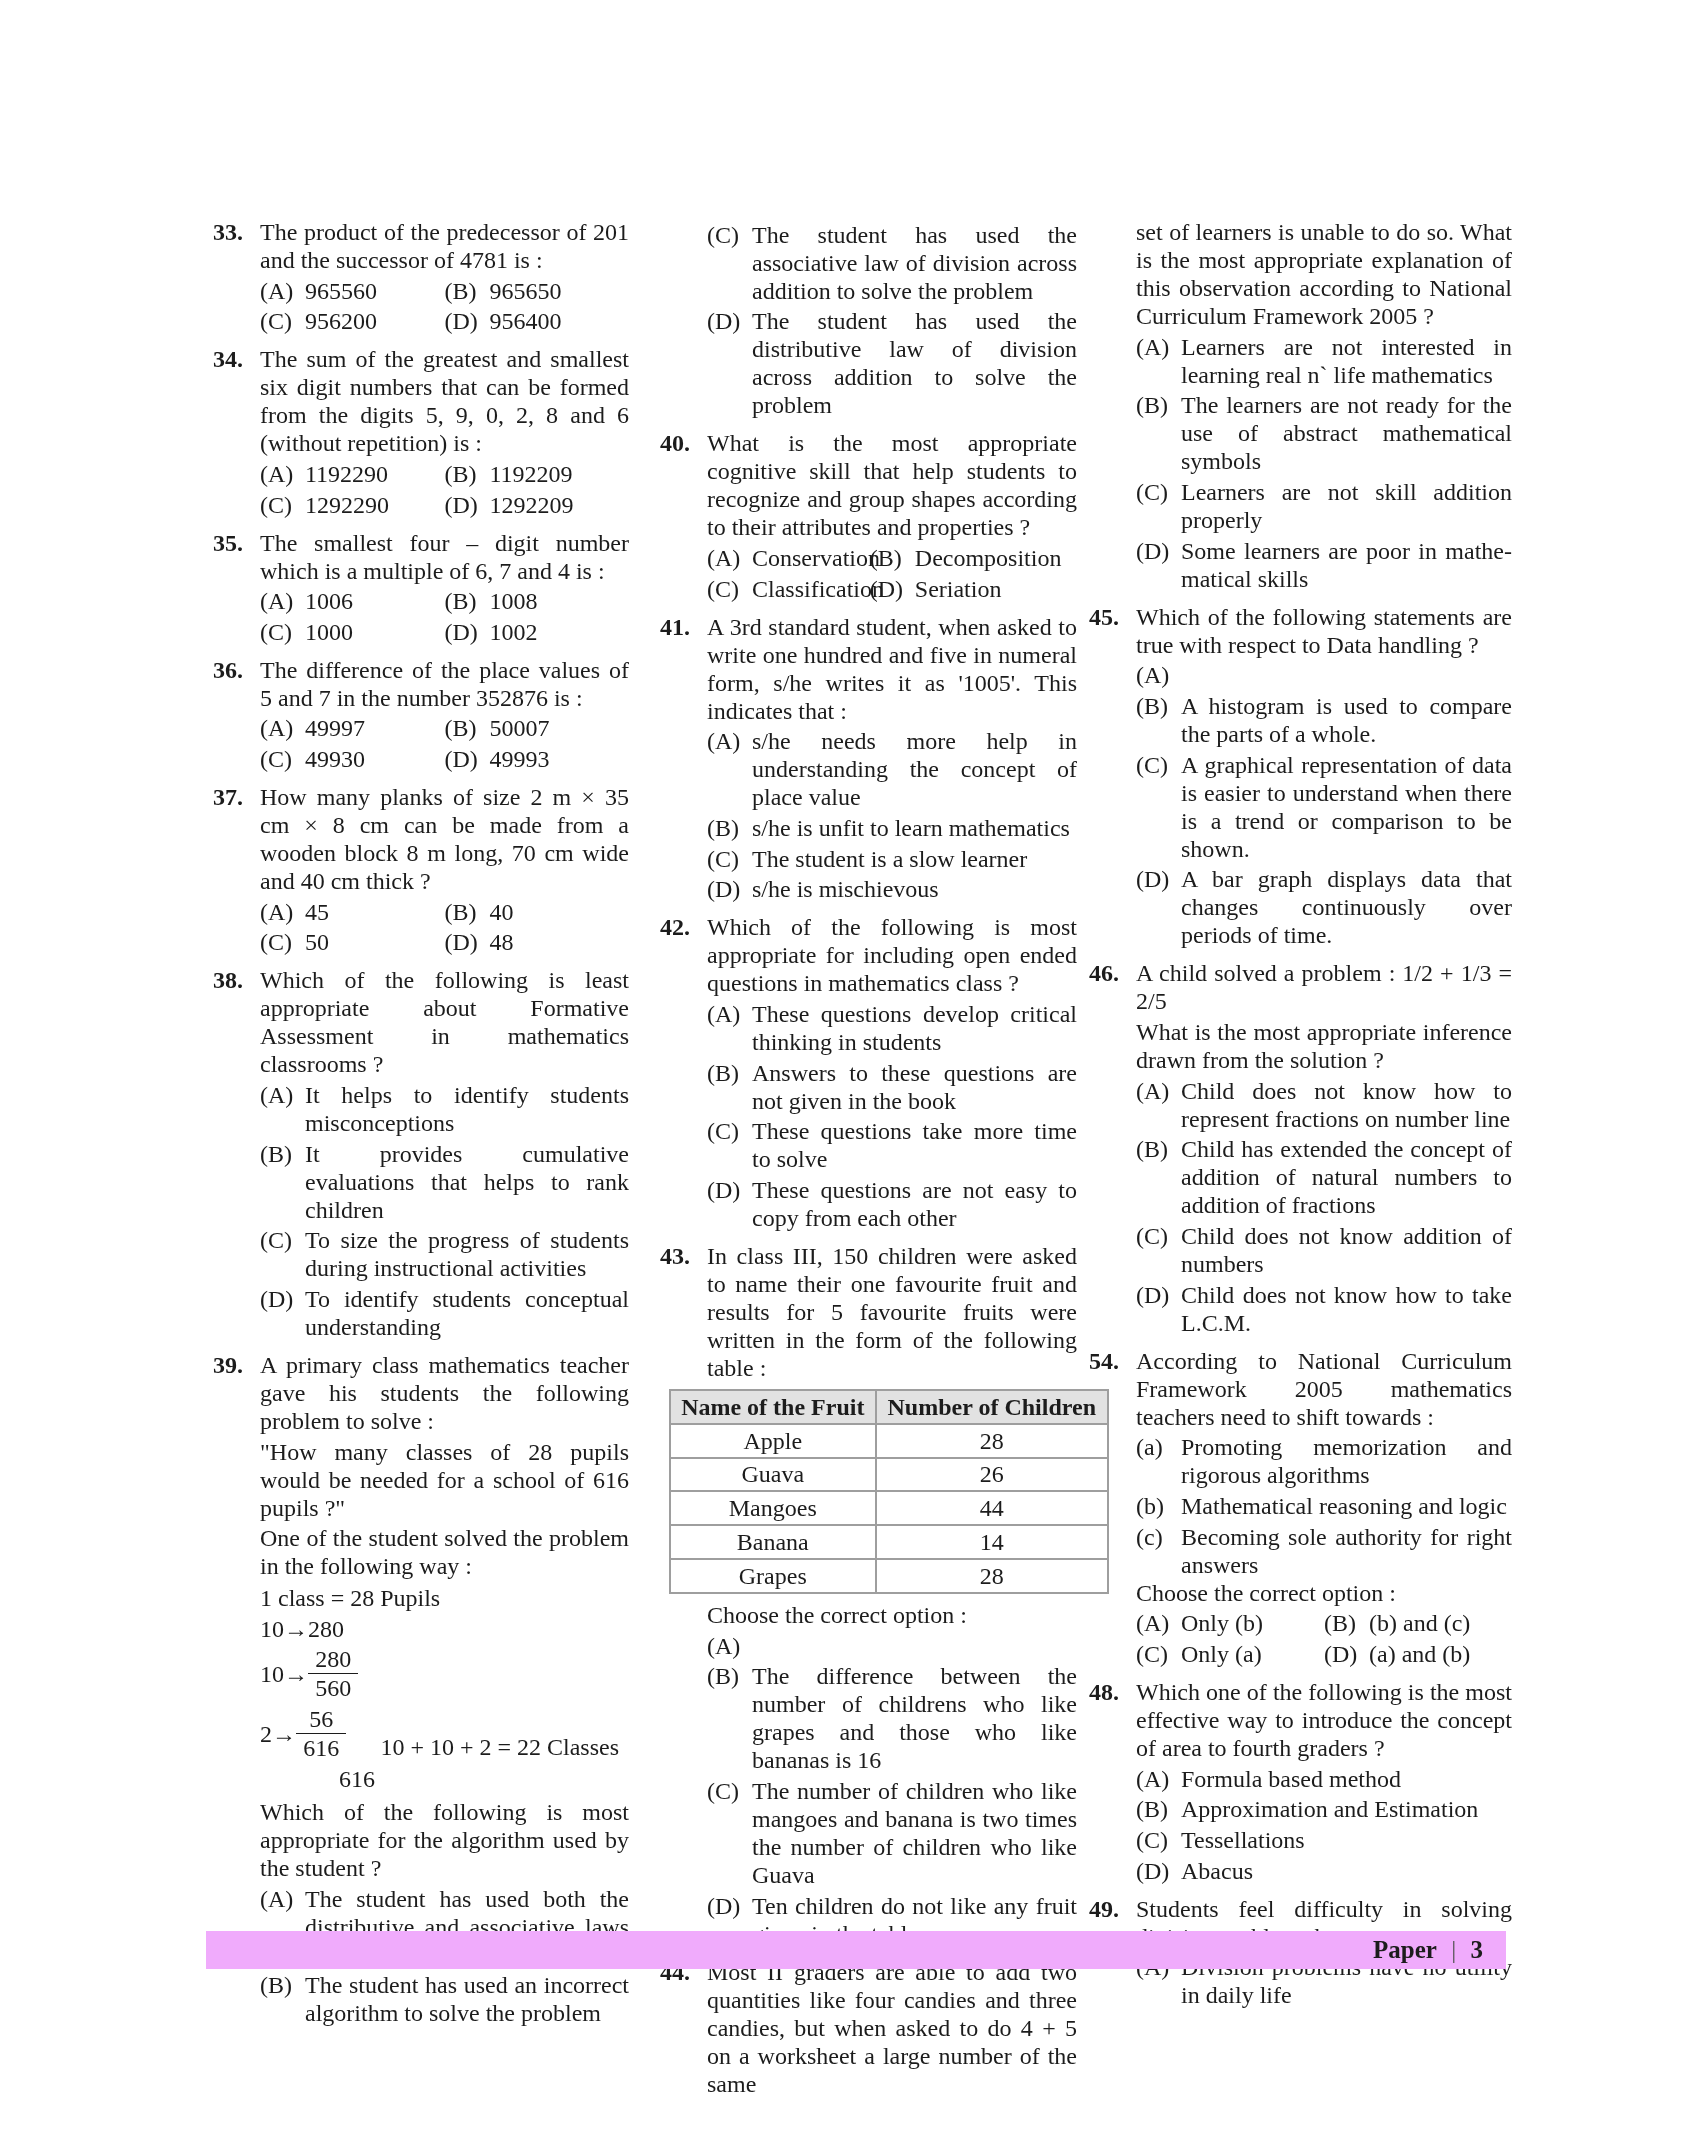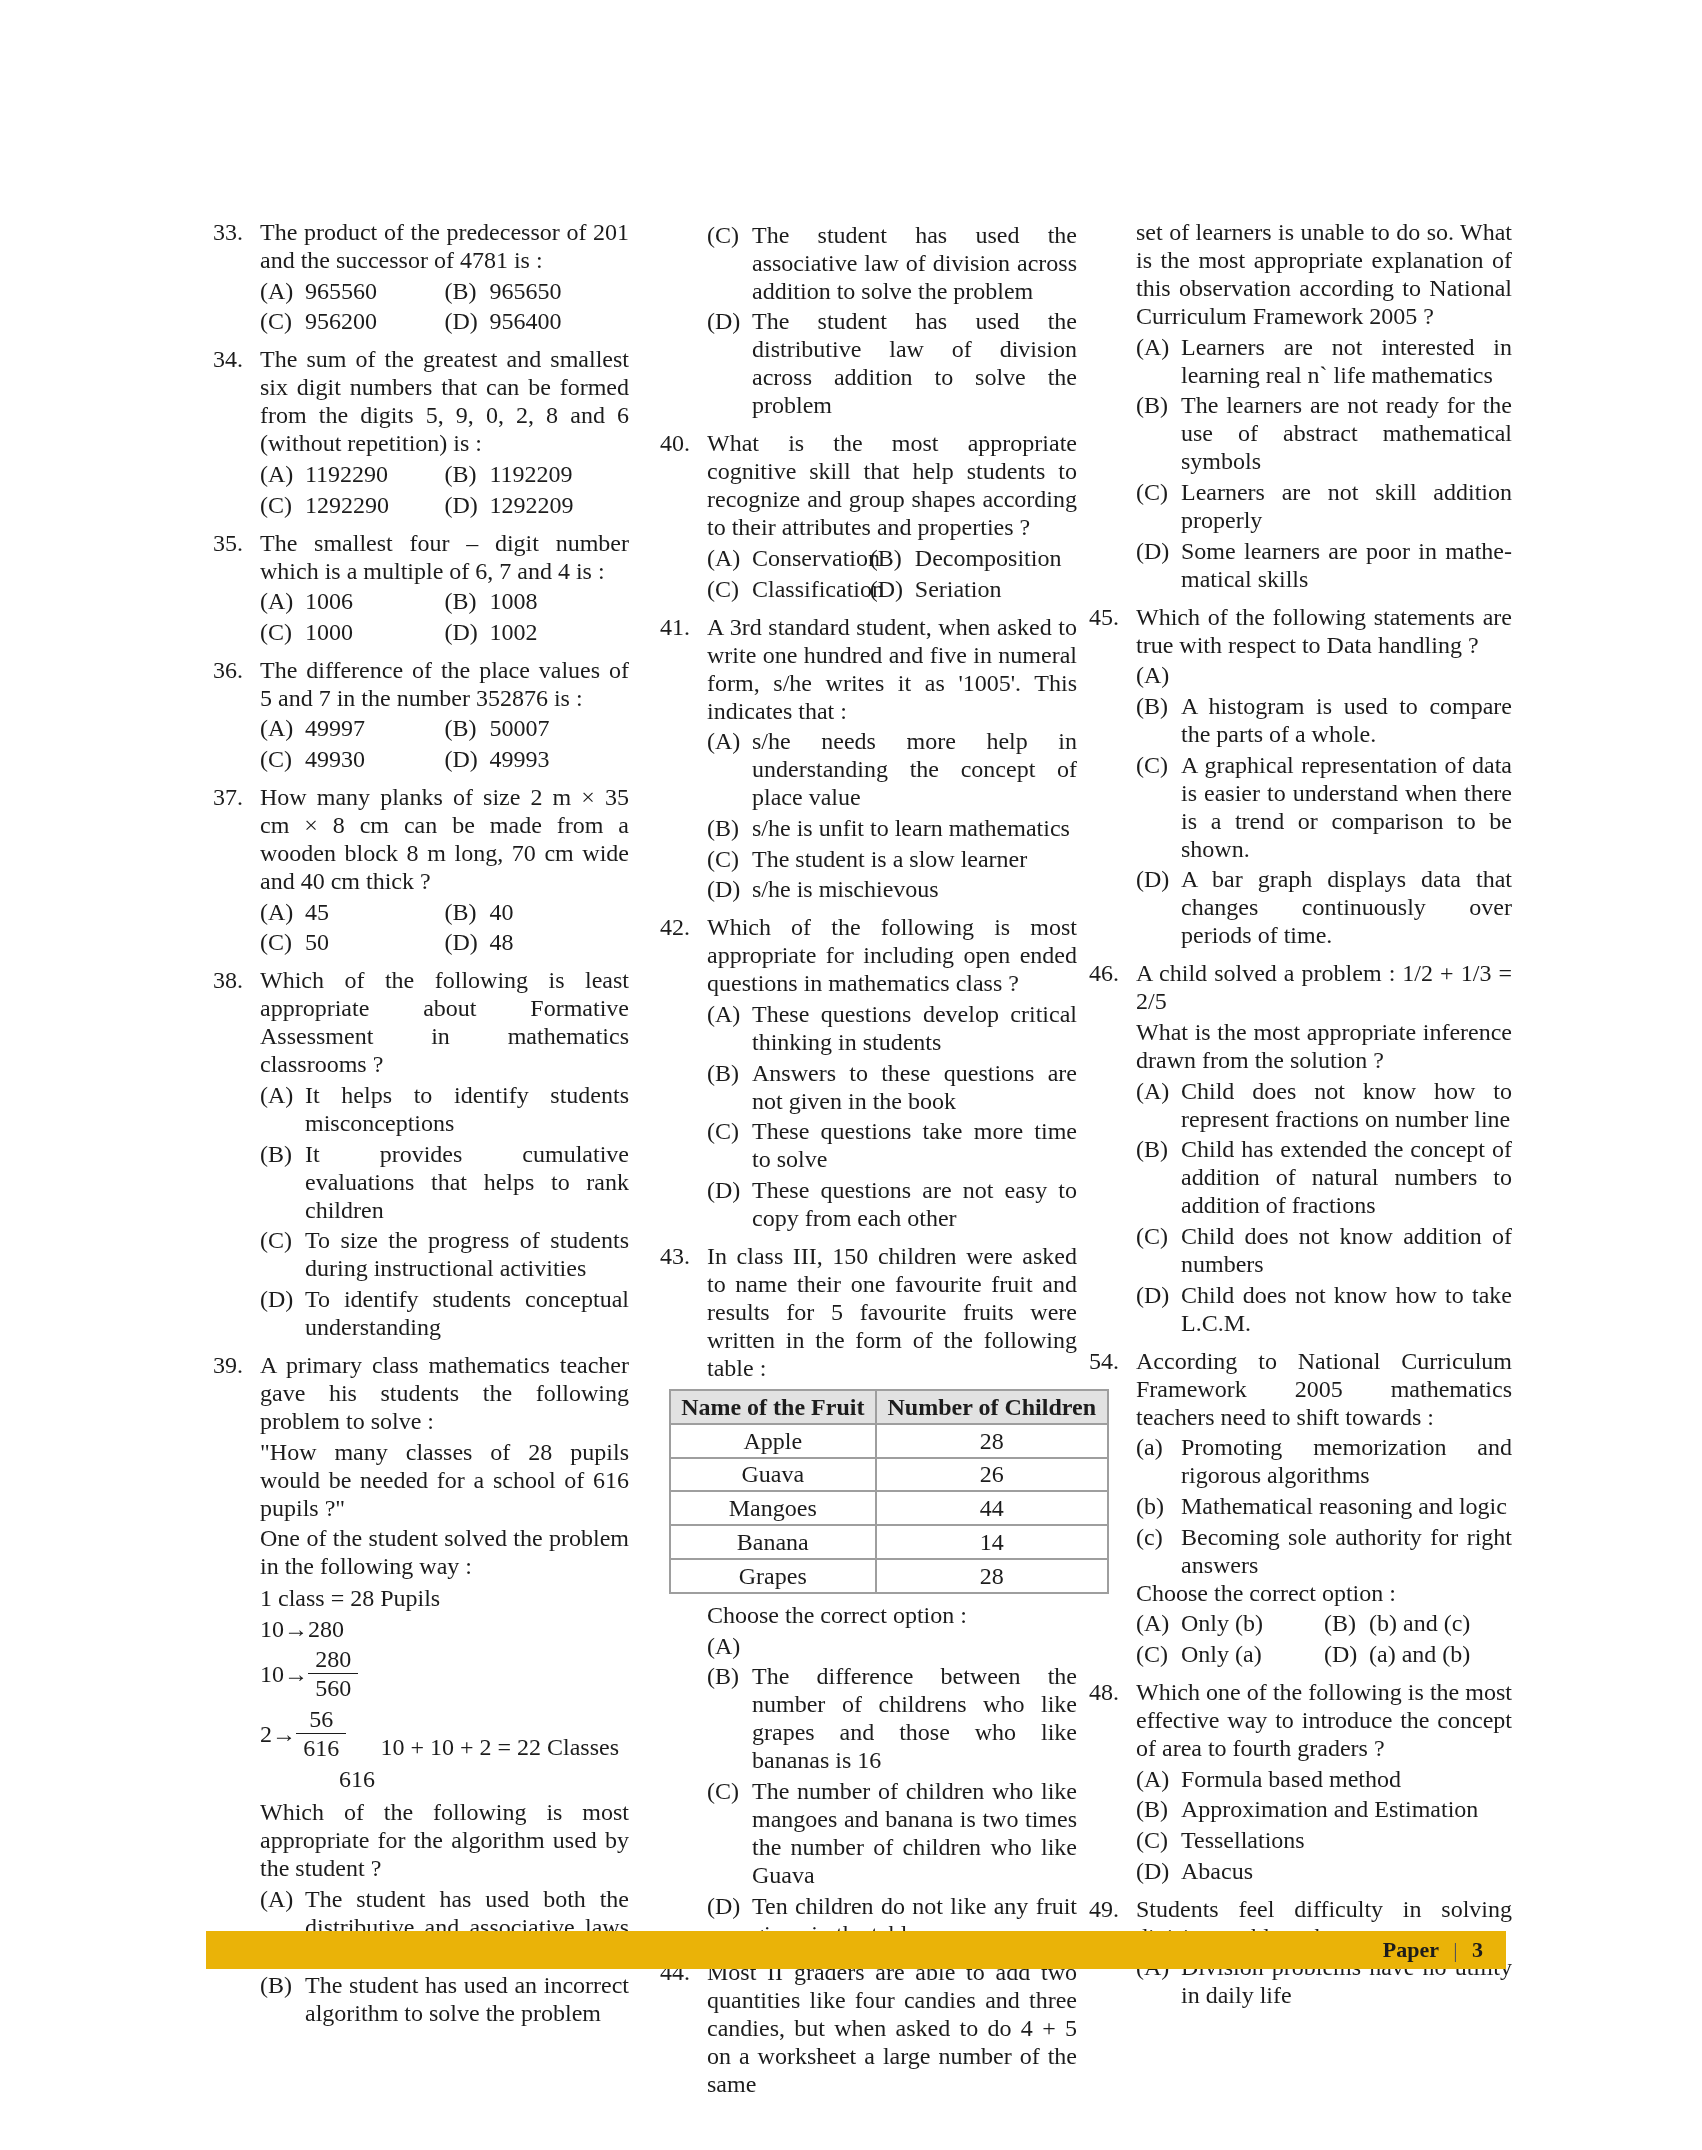--- a/index.html
+++ b/index.html
@@ -7,21 +7,21 @@
     width:1703px;height:2150px;position:relative;background:#ffffff;
     font-family:"Liberation Serif","DejaVu Serif",serif;
     color:#1c1c1c;font-size:24px;line-height:28px;
   }
   .page{position:absolute;inset:0;}
   .col{position:absolute;top:218px;}
   #col0{left:213px;width:416px;}
   #col1{left:660px;width:417px;}
   #col2{left:1089px;width:423px;}
   .q{display:flex;margin-bottom:9.9px;}
-  .qnum{flex:0 0 47px;font-weight:normal;}
+  .qnum{flex:0 0 47px;font-weight:bold;}
   .qbody{flex:1;min-width:0;}
   .cont{padding-left:47px;margin-bottom:9.9px;}
   p.para{margin:0 0 2.7px 0;text-align:justify;}
   p.cont-para{text-align-last:justify;}
   .opt{display:flex;margin-top:2.7px;}
   .optlab{flex:0 0 45px;}
   .opttext{flex:1;min-width:0;text-align:justify;}
   .grid-row{display:flex;margin-top:2.7px;}
   .gcell{display:flex;min-width:0;}
   .gcell .optlab{flex:0 0 45px;}
@@ -32,22 +32,22 @@
   .fruit-table th{background:#e2e2e2;font-weight:bold;}
   .math{margin:3.6px 0 5.4px 0;}
   .m-line{margin:2.7px 0;display:flex;align-items:center;}
   .m-ind{margin-left:79px;}
   .frac{display:inline-block;text-align:center;vertical-align:middle;}
   .fnum{display:block;padding:0 7.2px;border-bottom:1.8px solid #1c1c1c;}
   .fden{display:block;padding:0 7.2px;}
   .m-after{margin-left:34px;align-self:flex-end;margin-bottom:0.9px;}
   .footer{
     position:absolute;left:206px;top:1931px;width:1300px;height:38px;
-    background:#eab308;display:flex;align-items:center;justify-content:flex-end;
-    padding-right:23px;box-sizing:border-box;font-size:22px;
+    background:#f0abfc;display:flex;align-items:center;justify-content:flex-end;
+    padding-right:23px;box-sizing:border-box;font-size:25px;
   }
   .footer .flabel,.footer .fpage{font-weight:bold;}
   .footer .fsep{margin:0 14.3px;color:#555;}
 </style>
 </head>
 <body>
 
 <div class="page">
   <div id="col0" class="col">
       <div class="q">

